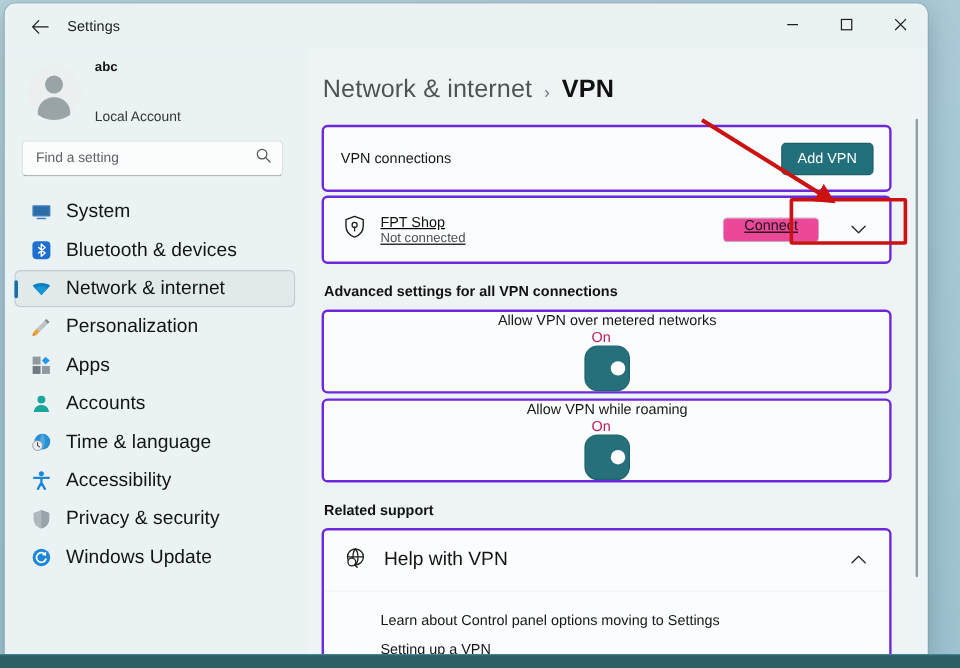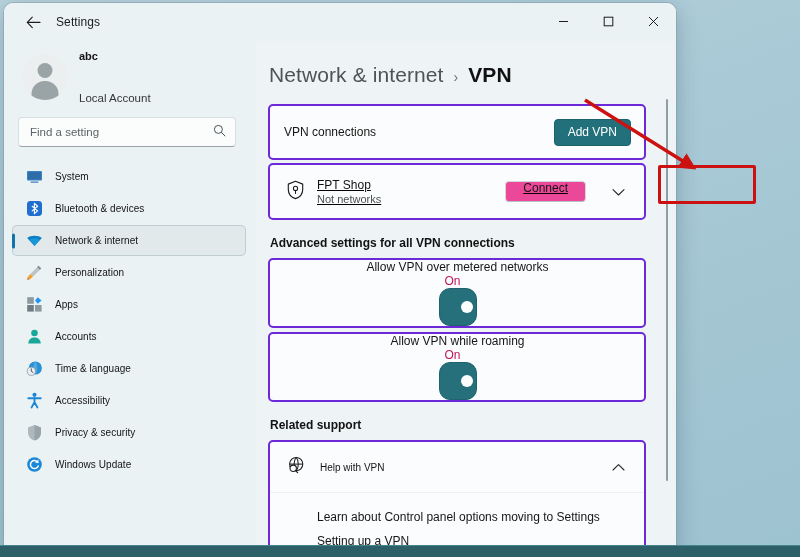--- a/index.html
+++ b/index.html
@@ -25,21 +25,21 @@
   #taskbar-strip::after{
     content:"";
     position:absolute; left:0; right:0; top:0; height:1px;
     background:#45838d;
   }
 
   
   #settings-window {
     position: absolute;
     left: 4px; top: 3px;
-    width: 672px; height: 547px;
+    width: 769px; height: 547px;
     background: #eef4f6;
     border-radius: 9px 9px 0 0;
     overflow: hidden;
     box-shadow: 0 0 0 1px rgba(120,150,165,.45), 0 6px 22px rgba(20,50,65,.28);
     display: flex;
     flex-direction: column;
   }
 
   
   #titlebar {
@@ -187,21 +187,21 @@
     width: 3px; height: 15px;
     border-radius: 2px;
     background: #1572a8;
   }
   .nav-icon {
     width: 17px; height: 17px;
     flex: 0 0 17px;
     display: flex; align-items: center; justify-content: center;
   }
   .nav-label {
-    font-size: 10px;
+    font-size: 16px;
     color: #141414;
     letter-spacing: .05px;
   }
 
   
   #content {
     flex: 1 1 auto;
     min-width: 0;
     background: #eef4f6;
     position: relative;
@@ -316,21 +316,21 @@
     border-radius: 50%;
     background: #ffffff;
   }
 
   
   .support-head-row {
     min-height: 50px;
     gap: 14px;
     padding-left: 16px;
   }
-  .support-title { font-size: 10px; color: #141414; }
+  .support-title { font-size: 16px; color: #141414; }
   .support-links {
     border-top: 1px solid #edf1f2;
     padding: 12px 0 8px 0;
   }
   .support-link {
     display: block;
     font-size: 12px;
     color: #161616;
     padding: 5px 0 5px 47px;
     text-decoration: none;
@@ -559,21 +559,21 @@
           <div class="row vpn-row">
             <span>
               <svg width="19" height="20" viewBox="0 0 19 20">
                 <path d="M9.5 1.3 L16.7 4.1 V9.4 C16.7 13.9 13.6 17.2 9.5 18.6 C5.4 17.2 2.3 13.9 2.3 9.4 V4.1 Z" fill="none" stroke="#1d1d1d" stroke-width="1.15" stroke-linejoin="round"></path>
                 <circle cx="9.5" cy="8.4" r="2.1" fill="none" stroke="#1d1d1d" stroke-width="1.05"></circle>
                 <path d="M9.5 10.2 V13.4" stroke="#1d1d1d" stroke-width="1.05" stroke-linecap="round"></path>
               </svg>
             </span>
             <span class="vpn-texts">
               <span class="vpn-name">FPT Shop</span>
-              <span class="vpn-state">Not networks</span>
+              <span class="vpn-state">Not connected</span>
             </span>
             <span class="spacer"></span>
             <button class="connect-btn">Connect</button>
             <span class="chev-btn">
               <span>
                 <svg width="13" height="9" viewBox="0 0 13 9">
                   <path d="M1 1.6 L6.5 7 L12 1.6" fill="none" stroke="#272727" stroke-width="1.1" stroke-linecap="round" stroke-linejoin="round"></path>
                 </svg>
               </span>
             </span>

